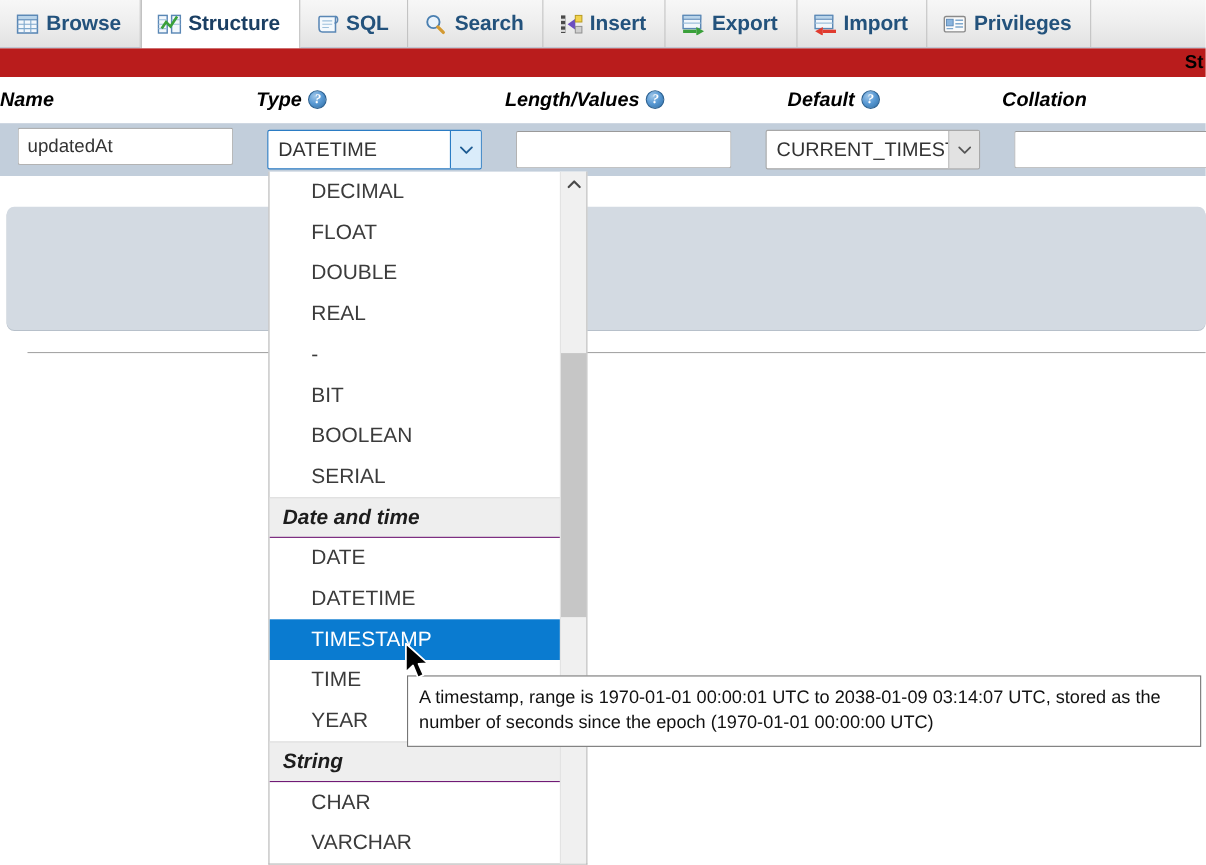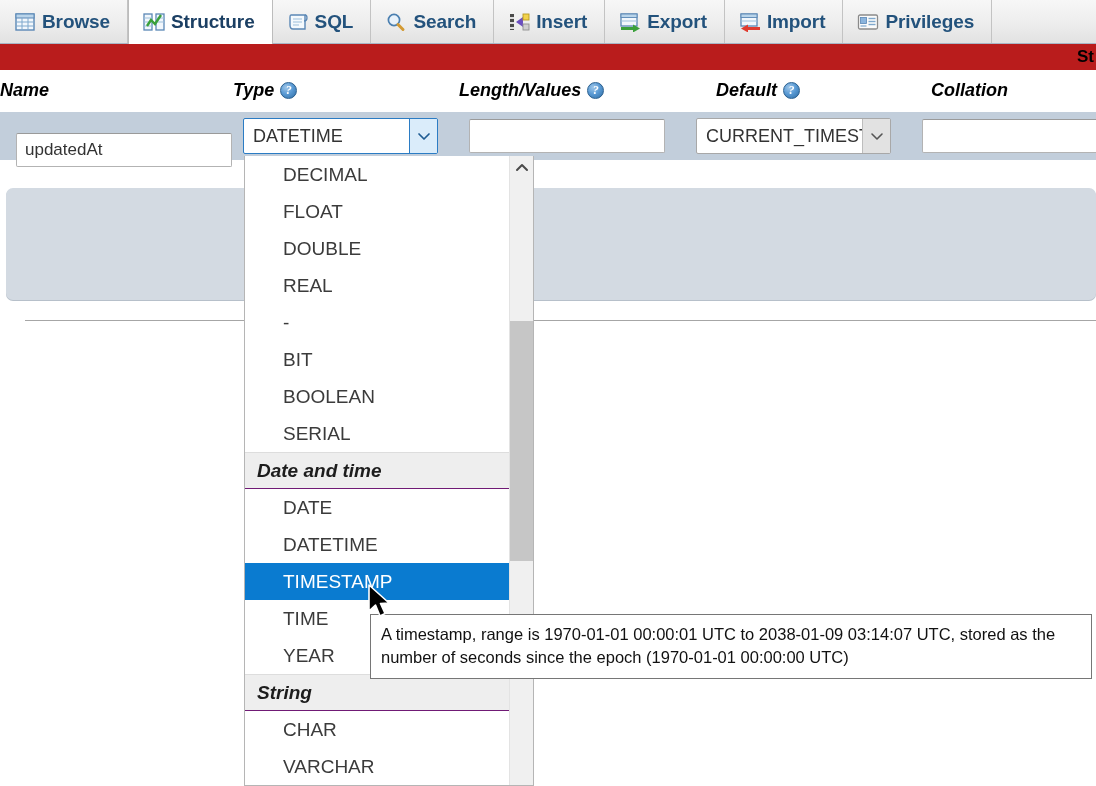--- a/index.html
+++ b/index.html
@@ -358,28 +358,28 @@
     <span class="help-icon">?</span>
   </div>
   <div class="colh" style="left:459px;">
     <span>Length/Values</span>
     <span class="help-icon">?</span>
   </div>
   <div class="colh" style="left:703px;margin-left:13px;">
     <span>Default</span>
     <span class="help-icon">?</span>
   </div>
-  <div class="colh" style="left:931px;">
+  <div class="colh" style="left:911px;">
     <span>Collation</span>
   </div>
 </div>
 
 <div id="formrow">
 
-  <input class="txtinput" style="left: 16px; top: 21px; width: 216px;" type="text" value="updatedAt">
+  <input class="txtinput" style="left: 16px; top: 4px; width: 196px;" type="text" value="updatedAt">
 
   <div class="selbox focused" style="left:243px; top:6px; width:195px;">
     <span class="selval">DATETIME</span>
     <span class="selarrow">
       <svg width="14" height="10" viewBox="0 0 14 10">
         <polyline points="2,3 7,8 12,3" fill="none" stroke="#1f5c93" stroke-width="1.7" stroke-linecap="round" stroke-linejoin="round"></polyline>
       </svg>
     </span>
   </div>
 

